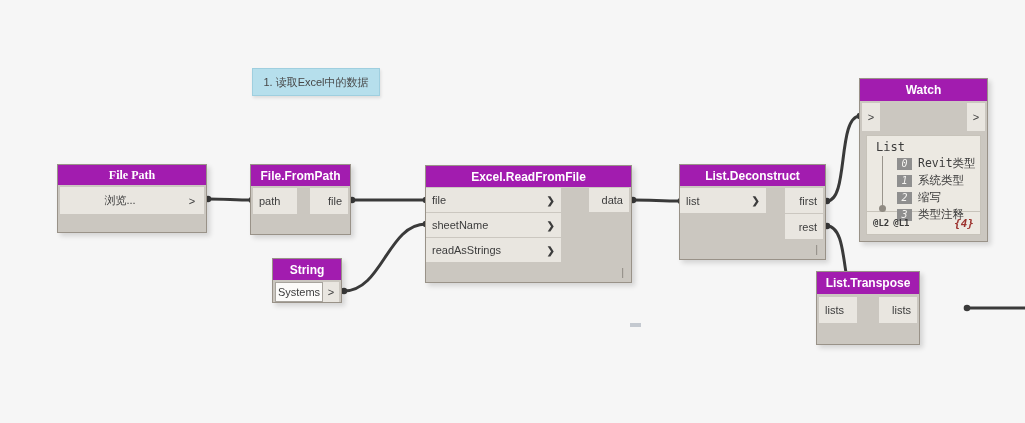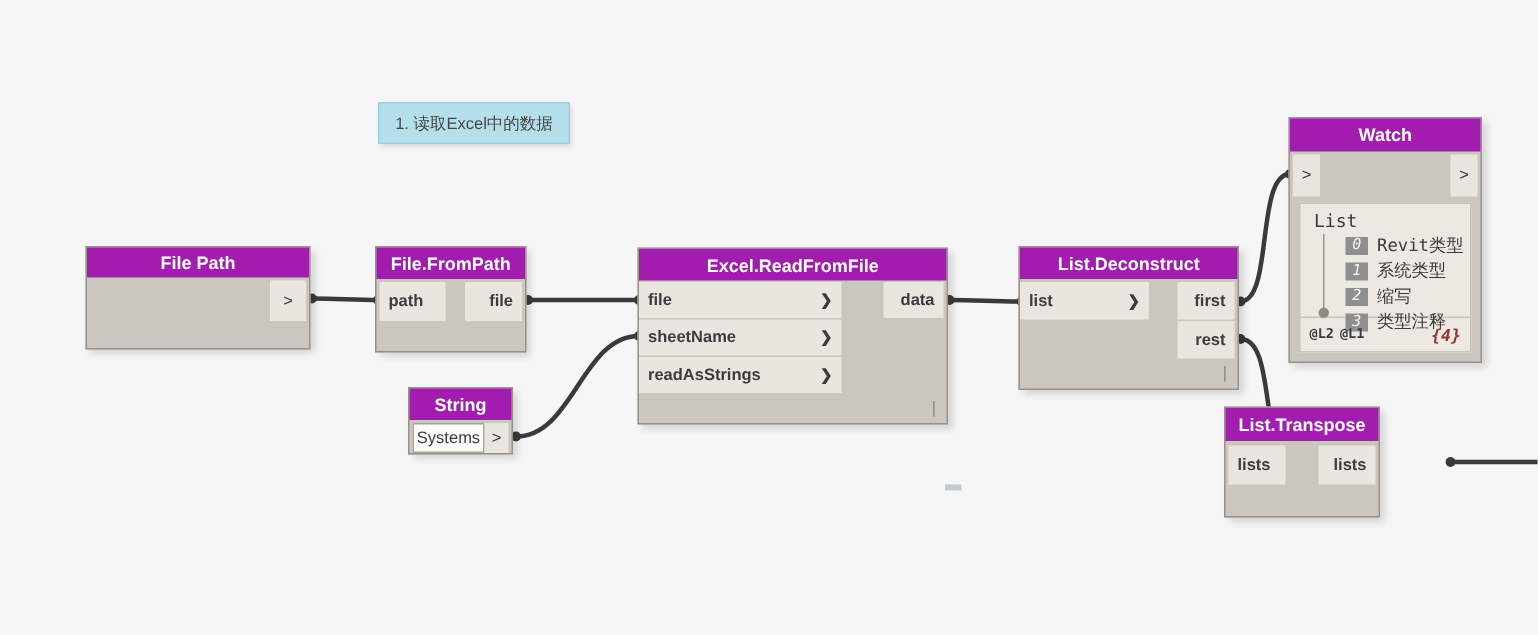--- a/index.html
+++ b/index.html
@@ -15,31 +15,31 @@
     box-shadow:3px 3px 5px rgba(0,0,0,0.14);
   }
   .hdr {
     background:#a21caf; color:#ffffff; font-weight:bold; font-size:12px;
     text-align:center; display:flex; align-items:center; justify-content:center;
   }
   .chip {
     position:absolute; background:#e9e6e0; color:#3c3c3c; font-size:11px;
     display:flex; align-items:center;
   }
-  .chip .plabel { padding-left:6px;font-weight:bold; }
+  .chip .plabel { padding-left:6px; }
   .chip.out { justify-content:flex-end; }
   .chip.out .plabel { padding-right:6px; padding-left:0; }
   .chip.center { justify-content:center; }
   .chev { margin-left:auto; padding-right:6px; font-weight:bold; font-size:10px; color:#3c3c3c; }
   .caret { font-size:11px; color:#3c3c3c; }
   .lacing { position:absolute; right:7px; bottom:4px; color:#8a867f; font-size:11px; }
 
   
   #node-file-path { left:57px; top:164px; width:150px; height:69px; }
-  #node-file-path .hdr { height:20px; }
+  #node-file-path .hdr { height:20px;font-family:Liberation Serif, serif; }
   #fp-browse { left:2px; top:22px; width:120px; height:27px; }
   #fp-out { right:2px; top:22px; width:24px; height:27px; }
   #fp-path { left:2px; top:51px; width:144px; height:16px; font-size:11px; }
   #fp-path .plabel { padding-left:2px; white-space:nowrap; }
 
   #node-file-frompath { left:250px; top:164px; width:101px; height:71px; }
   #node-file-frompath .hdr { height:21px; }
   #ffp-in { left:2px; top:23px; width:44px; height:26px; }
   #ffp-out { right:2px; top:23px; width:38px; height:26px; }
 
@@ -129,20 +129,23 @@
 </svg>
 
 <div id="note">
   <span>1. 读取Excel中的数据</span>
 </div>
 
 <div class="node" id="node-file-path">
   <div class="hdr">
     <span>File Path</span>
   </div>
+  <div class="chip center" id="fp-browse">
+    <span>浏览...</span>
+  </div>
   <div class="chip center" id="fp-out">
     <span class="caret">&gt;</span>
   </div>
 </div>
 
 <div class="node" id="node-file-frompath">
   <div class="hdr">
     <span>File.FromPath</span>
   </div>
   <div class="chip" id="ffp-in">

